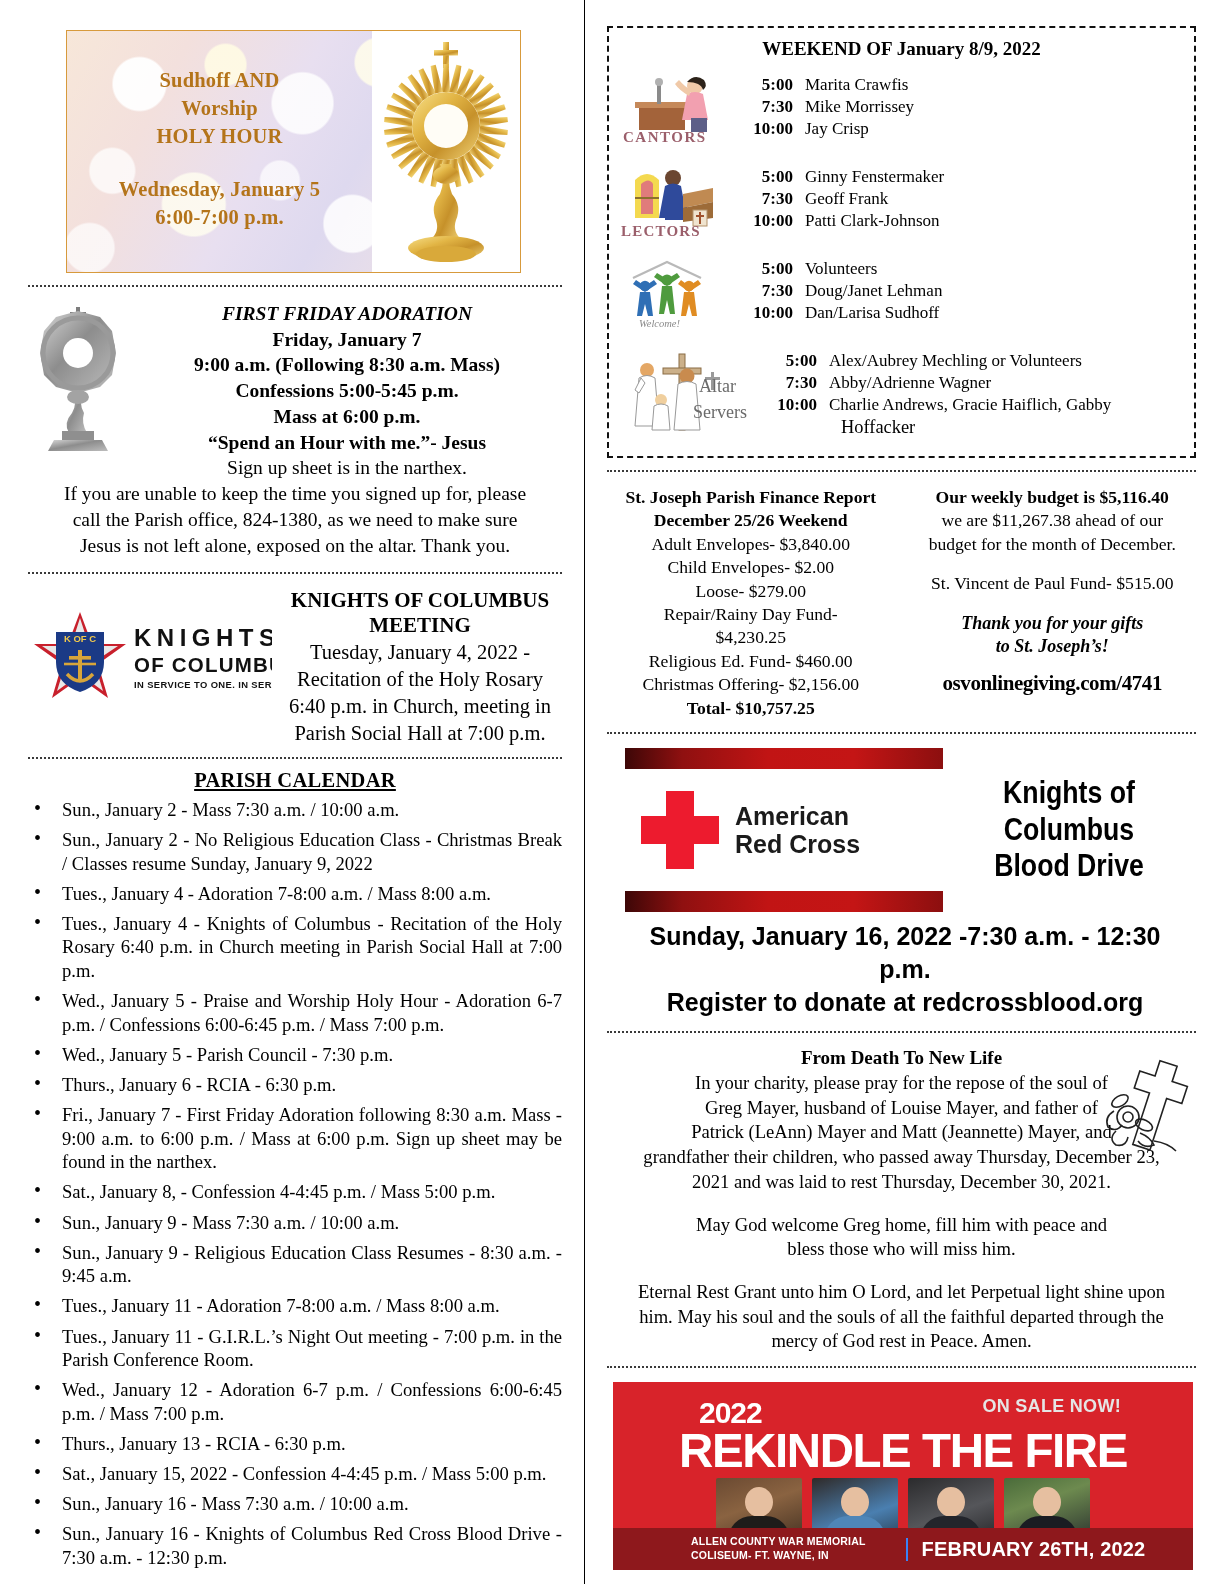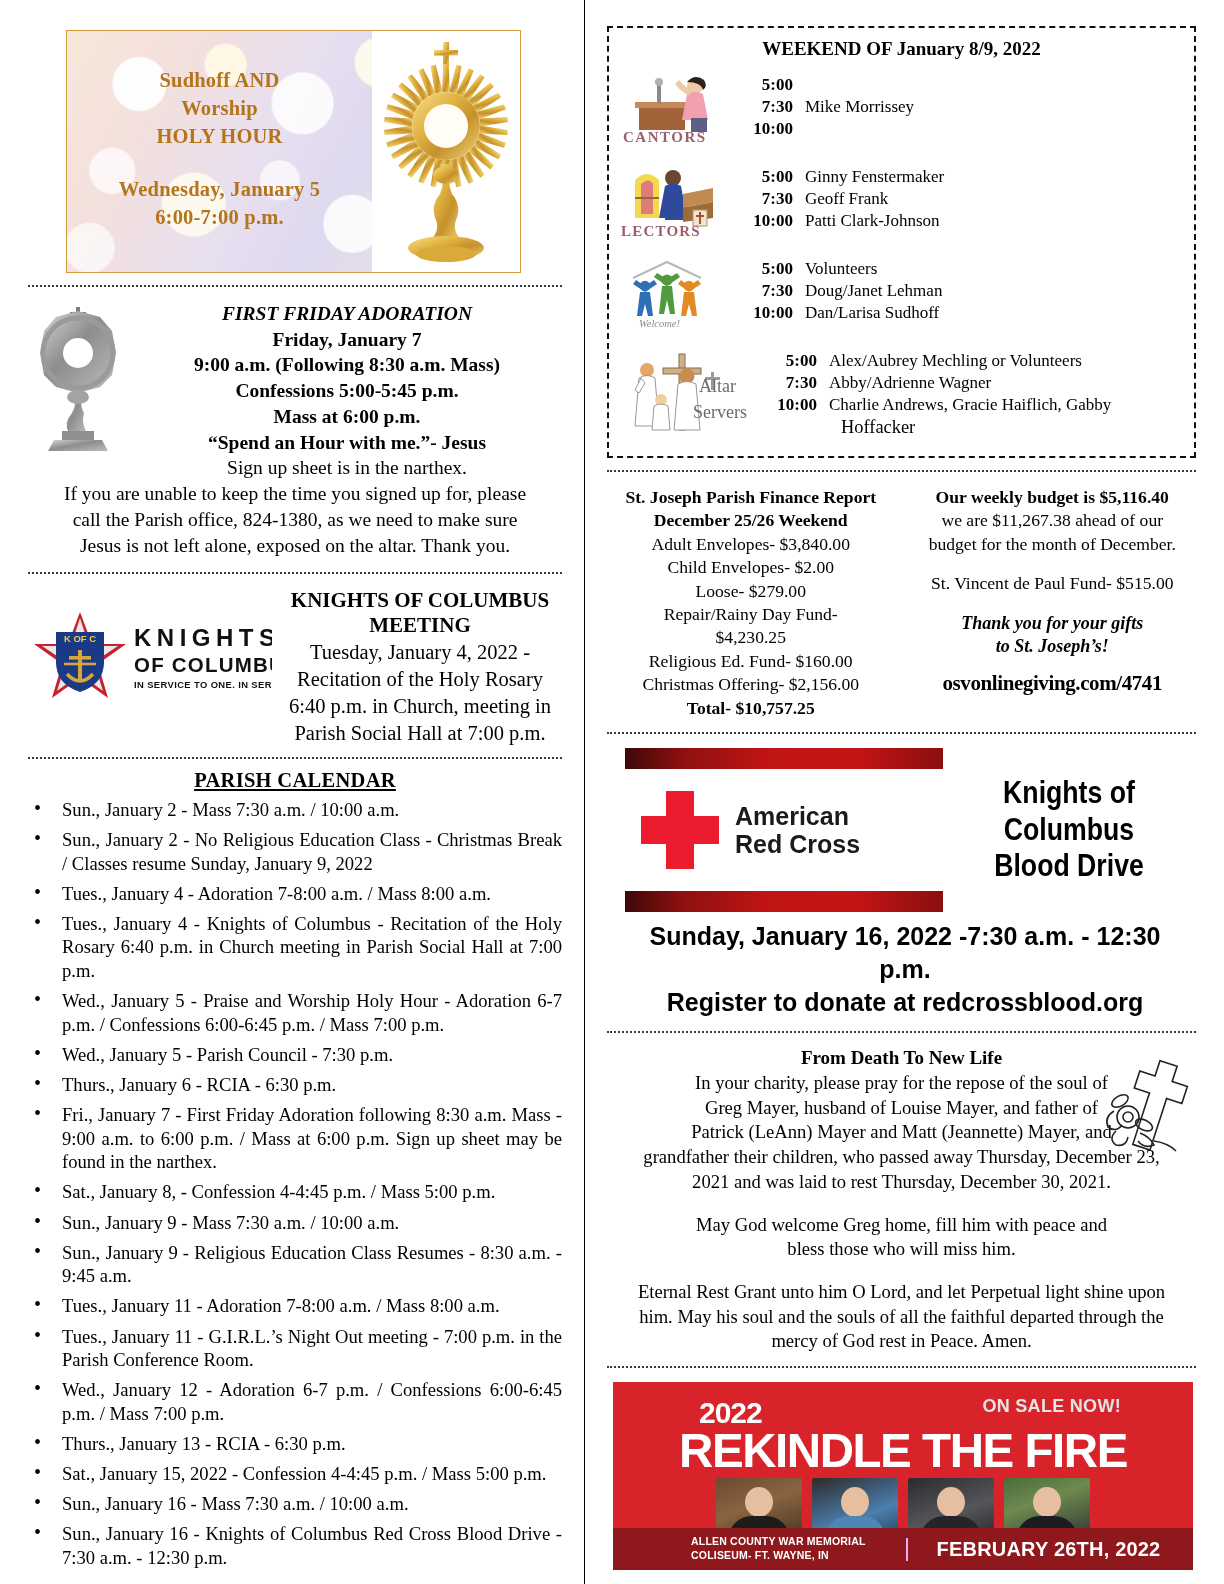--- a/index.html
+++ b/index.html
@@ -444,22 +444,22 @@
     font-size: 10.5px;
     line-height: 1.3;
     margin-left: 78px;
     letter-spacing: .2px;
   }
   .rk-date {
     color: #fff;
     font-weight: bold;
     font-size: 20px;
     margin-left: 40px;
-    border-left: 2px solid #f0abfc;
-    padding-left: 29px;
+    border-left: 2px solid #3b82f6;
+    padding-left: 14px;
     letter-spacing: .2px;
   }
 </style>
 </head>
 <body>
 
 <div class="page">
 
   <div class="col-left">
 
@@ -654,27 +654,29 @@
             <path d="M66 10 q8 -9 17 -2 q4 6 -1 10 q-2 -8 -16 -8 z" fill="#2c2219"></path>
             <path d="M66 22 q8 -4 16 0 l5 26 h-26 z" fill="#f2a0b0"></path>
             <path d="M68 24 q-10 -6 -14 -12 l4 -4 q6 7 12 10 z" fill="#f0c9a8"></path>
             <rect x="70" y="46" width="16" height="14" fill="#5d5f88"></rect>
             <text x="2" y="70" font-family="Liberation Serif, serif" font-size="15" font-weight="bold" fill="#9b5f6b" letter-spacing="1.5">CANTORS</text>
           </svg>
         </div>
         <div class="min-rows">
           <div class="min-row">
             <span class="min-time">5:00</span>
+            <span class="min-name">Marita Crawfis</span>
           </div>
           <div class="min-row">
             <span class="min-time">7:30</span>
             <span class="min-name">Mike Morrissey</span>
           </div>
           <div class="min-row">
             <span class="min-time">10:00</span>
+            <span class="min-name">Jay Crisp</span>
           </div>
         </div>
       </div>
 
       <div class="min-group">
         <div class="min-icon">
           <svg width="112" height="74" viewBox="0 0 112 74">
             <path d="M14 54 L14 16 q12 -12 24 0 l0 38 z" fill="#f4d94f"></path>
             <path d="M20 50 L20 20 q8 -7 12 0 l0 30 z" fill="#e07b7b"></path>
             <path d="M14 34 L38 34" stroke="#8b6f2e" stroke-width="2"></path>
@@ -784,21 +786,21 @@
 
     <div class="fin-wrap">
       <div class="fin-left">
         <div class="fin-b">St. Joseph Parish Finance Report</div>
         <div class="fin-b">December 25/26 Weekend</div>
         <div class="fin-r">Adult Envelopes- $3,840.00</div>
         <div class="fin-r">Child Envelopes- $2.00</div>
         <div class="fin-r">Loose- $279.00</div>
         <div class="fin-r">Repair/Rainy Day Fund-</div>
         <div class="fin-r">$4,230.25</div>
-        <div class="fin-r">Religious Ed. Fund- $160.00</div>
+        <div class="fin-r">Religious Ed. Fund- $460.00</div>
         <div class="fin-r">Christmas Offering- $2,156.00</div>
         <div class="fin-b">Total- $10,757.25</div>
       </div>
       <div class="fin-right">
         <div class="fin-b">Our weekly budget is $5,116.40</div>
         <div class="fin-r">we are $11,267.38 ahead of our</div>
         <div class="fin-r">budget for the month of December.</div>
         <div class="fin-gap"></div>
         <div class="fin-r">St. Vincent de Paul Fund- $515.00</div>
         <div class="fin-gap"></div>

